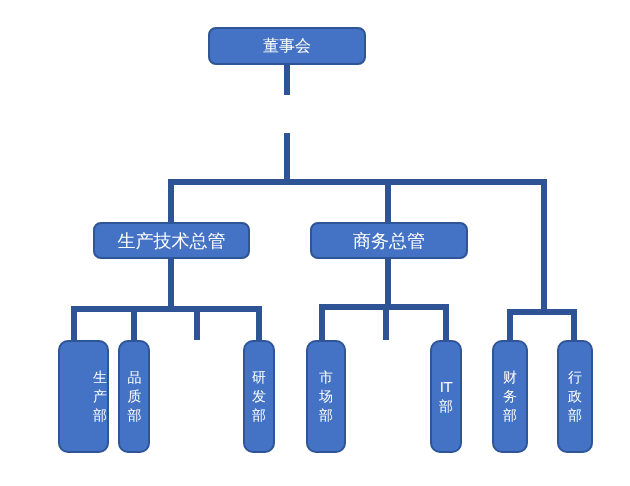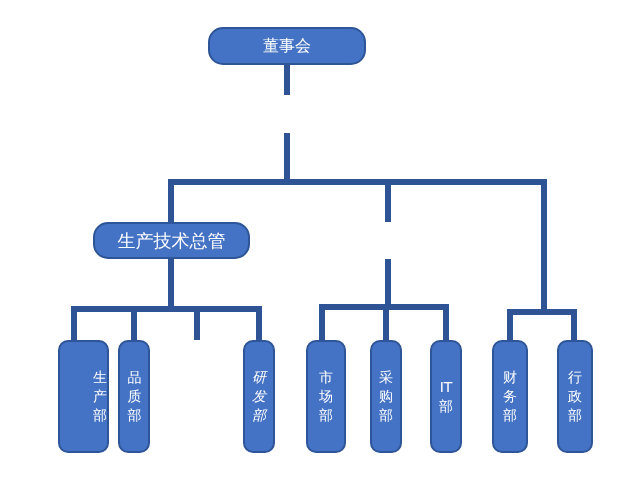--- a/index.html
+++ b/index.html
@@ -16,21 +16,21 @@
     box-sizing: border-box;
     background: var(--box-fill, #4472C4);
     border: 2px solid var(--box-border, #2E5597);
     color: var(--text, #FFFFFF);
     display: flex;
     align-items: center;
     justify-content: center;
     text-align: center;
   }
   .node.h {
-    border-radius: 15px;
+    border-radius: 8px;
     font-size: 16px;
     line-height: 20px;
   }
   .node.h.mid { font-size: 18px; }
   .node.v {
     border-radius: 10px;
     font-size: 14px;
     line-height: 19px;
     padding: 0 7px;
     word-break: normal;
@@ -43,21 +43,21 @@
   
   #board { left: 208px; top: 27px;  width: 158px; height: 38px; }
   #gm    { left: 208px; top: 95px;  width: 158px; height: 38px; }
   
   #dir1  { left: 93px;  top: 222px; width: 157px; height: 37px; }
   #dir2  { left: 310px; top: 222px; width: 158px; height: 37px; }
   
   #d-prod     { left: 58px;  top: 340px; width: 32px; height: 113px; padding-left: 40px; }
   #d-quality  { left: 118px; top: 340px; width: 32px; height: 113px; padding-left: 8px; }
   #d-tech     { left: 182px; top: 340px; width: 32px; height: 113px; }
-  #d-rd       { left: 243px; top: 340px; width: 32px; height: 113px; font-style: italic; }
+  #d-rd       { left: 243px; top: 340px; width: 32px; height: 113px; }
   #d-market   { left: 306px; top: 340px; width: 40px; height: 113px; }
   #d-purchase { left: 370px; top: 340px; width: 32px; height: 113px; }
   #d-it       { left: 430px; top: 340px; width: 32px; height: 113px; }
   #d-finance  { left: 492px; top: 340px; width: 36px; height: 113px; }
   #d-admin    { left: 557px; top: 340px; width: 36px; height: 113px; }
 
   
   #c-board-gm      { left: 284px; top: 65px;  width: 6px;   height: 30px; }
   #c-gm-spine      { left: 284px; top: 133px; width: 6px;   height: 47px; }
   #spine-top       { left: 168px; top: 179px; width: 379px; height: 6px; }
@@ -101,23 +101,23 @@
   <div class="line" id="c-drop-market"></div>
   <div class="line" id="c-drop-purchase"></div>
   <div class="line" id="c-drop-it"></div>
   <div class="line" id="spine-right"></div>
   <div class="line" id="c-drop-finance"></div>
   <div class="line" id="c-drop-admin"></div>
 
   <div class="node h" id="board">董事会</div>
 
   <div class="node h mid" id="dir1">生产技术总管</div>
+  <div class="node h mid" id="dir2">商务总管</div>
 
   <div class="node v" id="d-prod">生产部</div>
   <div class="node v" id="d-quality">品质部</div>
   <div class="node v" id="d-rd">研发部</div>
   <div class="node v" id="d-market">市场部</div>
-  <div class="node v" id="d-purchase">采购部</div>
   <div class="node v" id="d-it">IT部</div>
   <div class="node v" id="d-admin">行政部</div>
   <div class="node v" id="d-finance">财务部</div>
 
 </div>
 
 </body></html>

